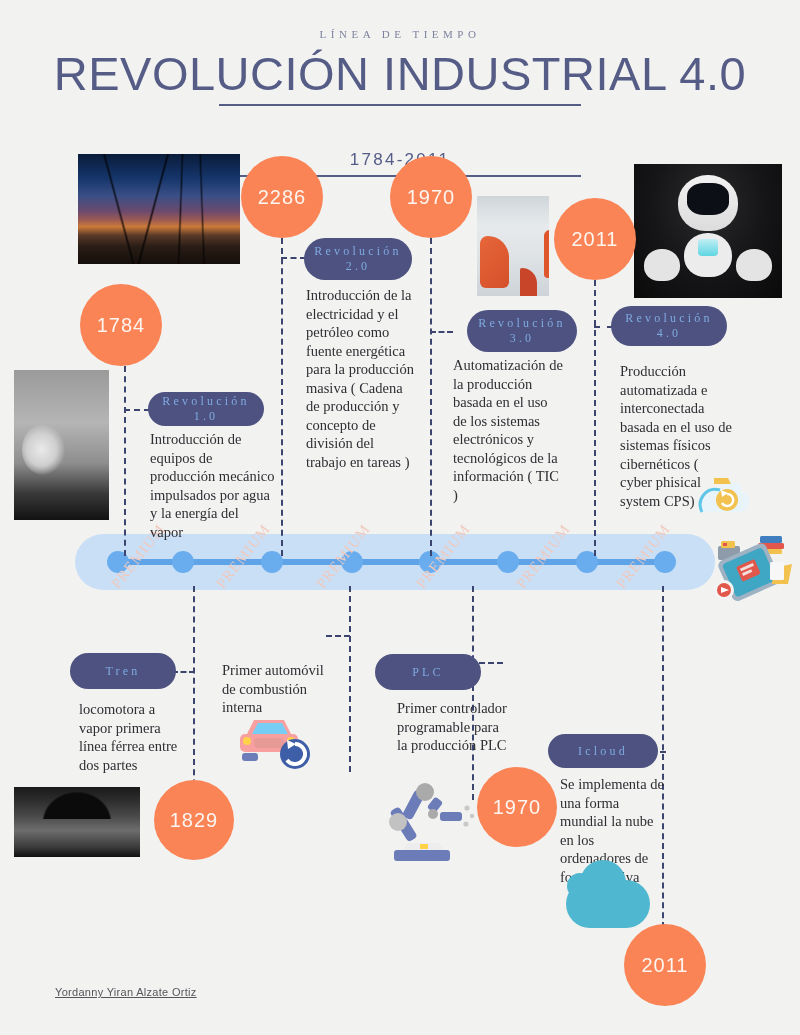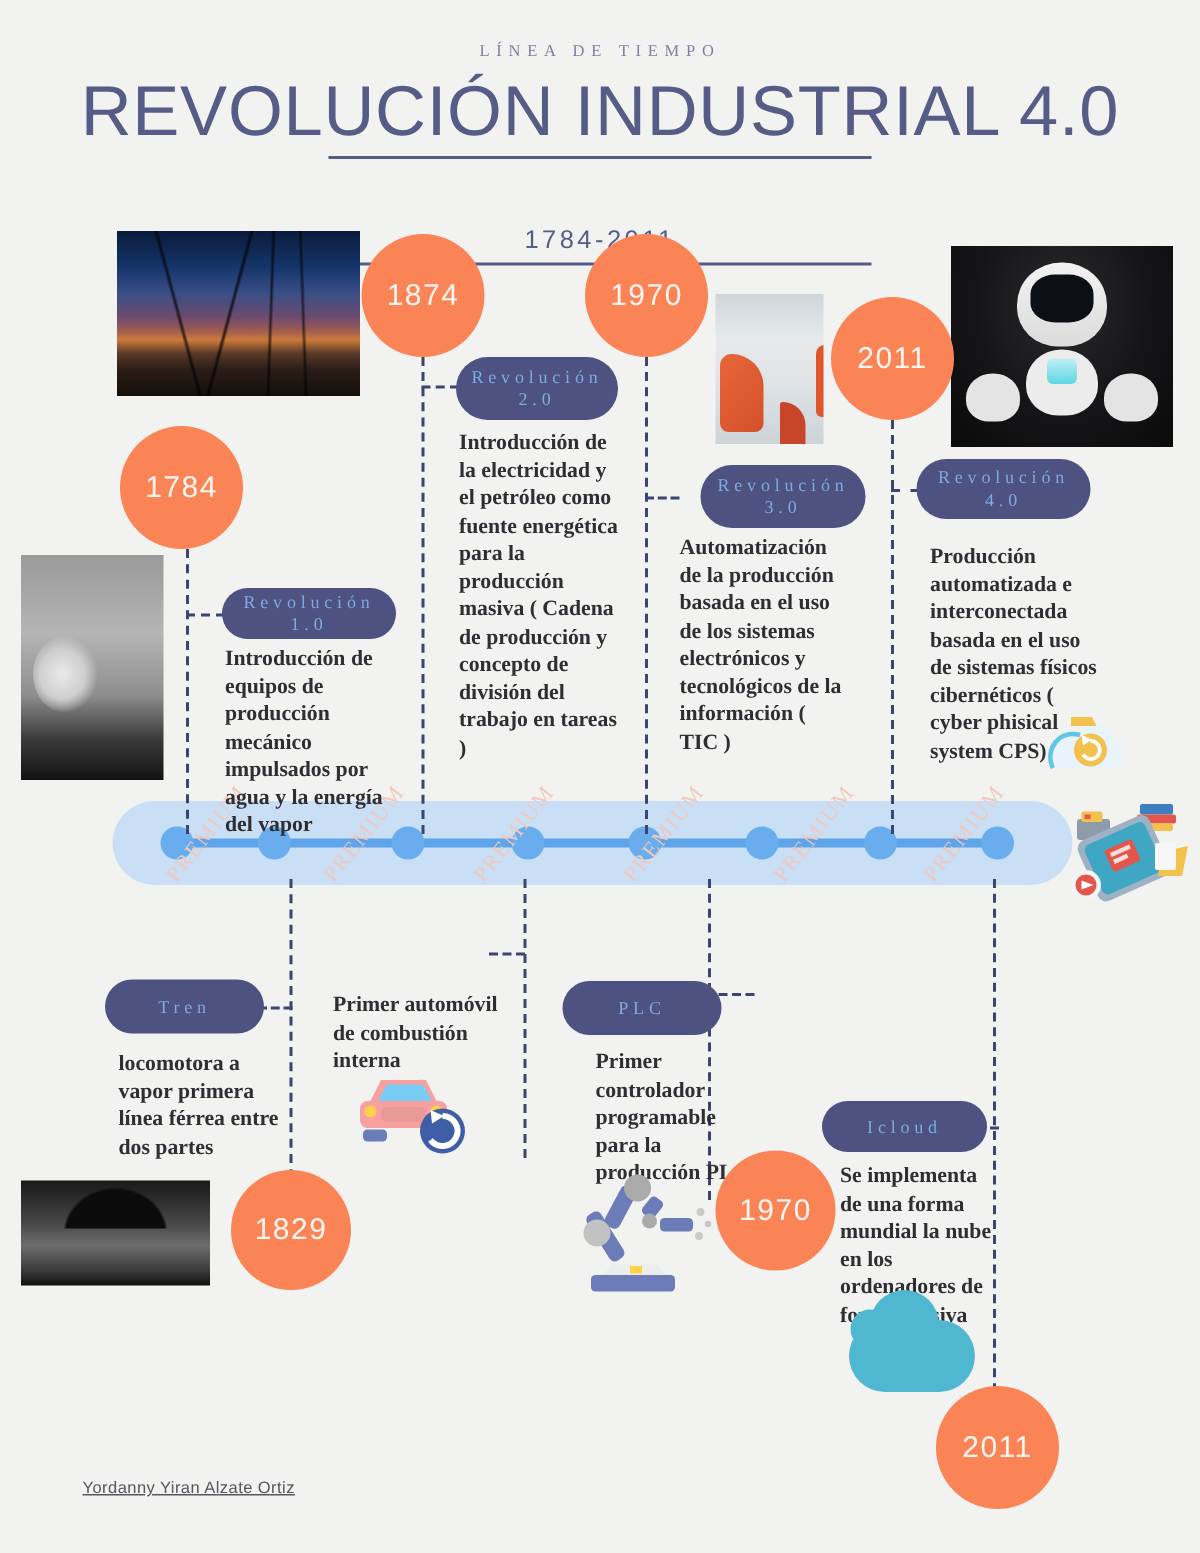--- a/index.html
+++ b/index.html
@@ -39,21 +39,21 @@
     font-family:"Liberation Sans",sans-serif;font-weight:400;letter-spacing:1px;
   }
   .pill{
     position:absolute;border-radius:40px;background:#4D5280;
     color:#7FAAE0;display:flex;align-items:center;justify-content:center;
     text-align:center;font-family:"Liberation Serif",serif;
     letter-spacing:3.2px;line-height:1.25;
   }
   .body-txt{
     position:absolute;font-family:"Liberation Serif",serif;
-    font-size:14.5px;line-height:1.28;color:#2E2E33;font-weight:bold;
+    font-size:14.5px;line-height:1.28;color:#2E2E33;
   }
   .vline{position:absolute;width:0;border-left:2px dashed #3C4470;}
   .hline{position:absolute;height:0;border-top:2px dashed #3C4470;}
   .photo{position:absolute;overflow:hidden;}
 
   
   .band{
     position:absolute;left:75px;top:534px;width:640px;height:56px;
     background:#C9DFF6;border-radius:28px;
   }
@@ -210,21 +210,21 @@
 
   <div class="photo ph-power" style="left:78px;top:154px;width:162px;height:110px"></div>
 
   <div class="circle" style="left:80px;top:284px;width:82px;height:82px;font-size:20px">1784</div>
   <div class="vline" style="left:124px;top:366px;height:190px"></div>
   <div class="hline" style="left:124px;top:409px;width:26px"></div>
   <div class="pill" style="left:148px;top:392px;width:116px;height:34px;font-size:12px">Revolución 1.0</div>
   <div class="body-txt" style="left:150px;top:430px;width:125px">Introducción de equipos de producción mecánico impulsados por agua y la energía del vapor</div>
   <div class="photo ph-steam" style="left:14px;top:370px;width:95px;height:150px"></div>
 
-  <div class="circle" style="left:241px;top:156px;width:82px;height:82px;font-size:20px">1874</div>
+  <div class="circle" style="left:241px;top:156px;width:82px;height:82px;font-size:20px">2286</div>
   <div class="vline" style="left:281px;top:238px;height:318px"></div>
   <div class="hline" style="left:281px;top:257px;width:25px"></div>
   <div class="pill" style="left:304px;top:238px;width:108px;height:42px;font-size:12px">Revolución 2.0</div>
   <div class="body-txt" style="left:306px;top:286px;width:110px">Introducción de la electricidad y el petróleo como fuente energética para la producción masiva ( Cadena de producción y concepto de división del trabajo en tareas )</div>
 
   <div class="photo ph-robots" style="left:477px;top:196px;width:72px;height:100px"></div>
 
   <div class="circle" style="left:390px;top:156px;width:82px;height:82px;font-size:20px">1970</div>
   <div class="vline" style="left:430px;top:238px;height:318px"></div>
   <div class="hline" style="left:430px;top:331px;width:23px"></div>

